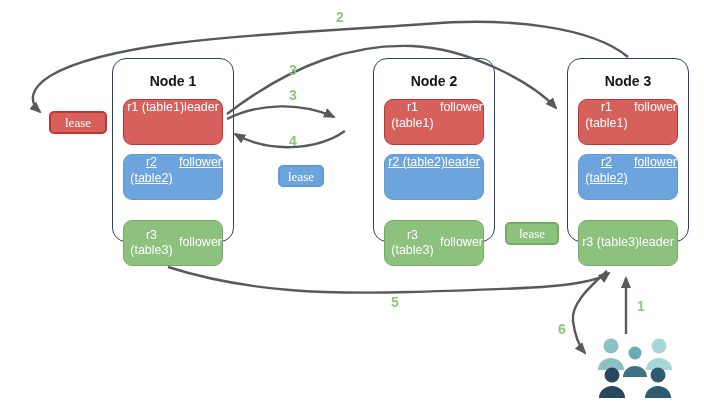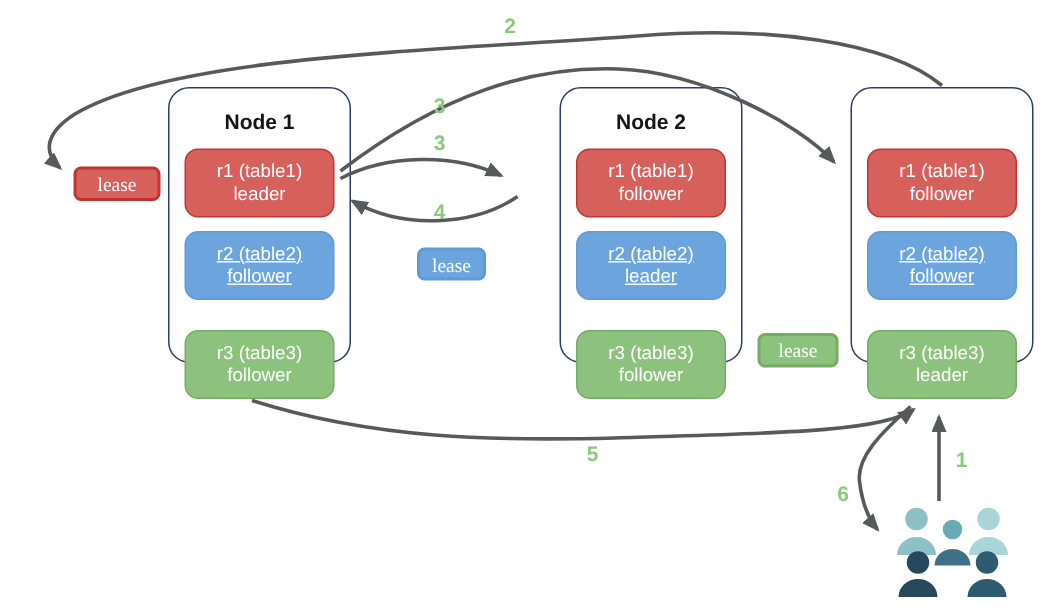--- a/index.html
+++ b/index.html
@@ -13,21 +13,21 @@
     background:#ffffff;border:1.6px solid #2b3f63;border-radius:14px;z-index:2;
   }
   .n1{left:112px;} .n2{left:337px;margin-left:36px;} .n3{left:567px;}
   .node-title{
     position:absolute;top:14px;left:0;right:0;text-align:center;
     font-size:14px;font-weight:bold;color:#151515;
   }
   .rep{
     position:absolute;left:10px;right:10px;height:46px;box-sizing:border-box;
     border-radius:9px;color:#ffffff;text-align:center;z-index:2;
-    display:flex;flex-direction:column;justify-content:center;
+    display:flex;flex-direction:row;justify-content:center;
     font-size:12.5px;line-height:15.5px;
   }
   .r1{top:40px;} .r2{top:95px;} .r3{top:161px;align-items:center;}
   .red  {background:#d6605c;border:1.6px solid #c13430;}
   .blue {background:#6ca5dd;border:1.6px solid #5f9bd6;text-decoration:underline;}
   .green{background:#8dc17e;border:1.6px solid #76ac62;}
   
   .lease{
     position:absolute;box-sizing:border-box;border-radius:5px;color:#ffffff;
     text-align:center;font-size:13px;z-index:2;font-family:Liberation Serif, serif;
@@ -108,20 +108,21 @@
       <span>r2 (table2)</span>
       <span>leader</span>
     </div>
     <div class="rep green r3">
       <span>r3 (table3)</span>
       <span>follower</span>
     </div>
   </div>
 
   <div class="node n3">
+    <div class="node-title">Node 3</div>
     <div class="rep red r1">
       <span>r1 (table1)</span>
       <span>follower</span>
     </div>
     <div class="rep blue r2">
       <span>r2 (table2)</span>
       <span>follower</span>
     </div>
     <div class="rep green r3">
       <span>r3 (table3)</span>

